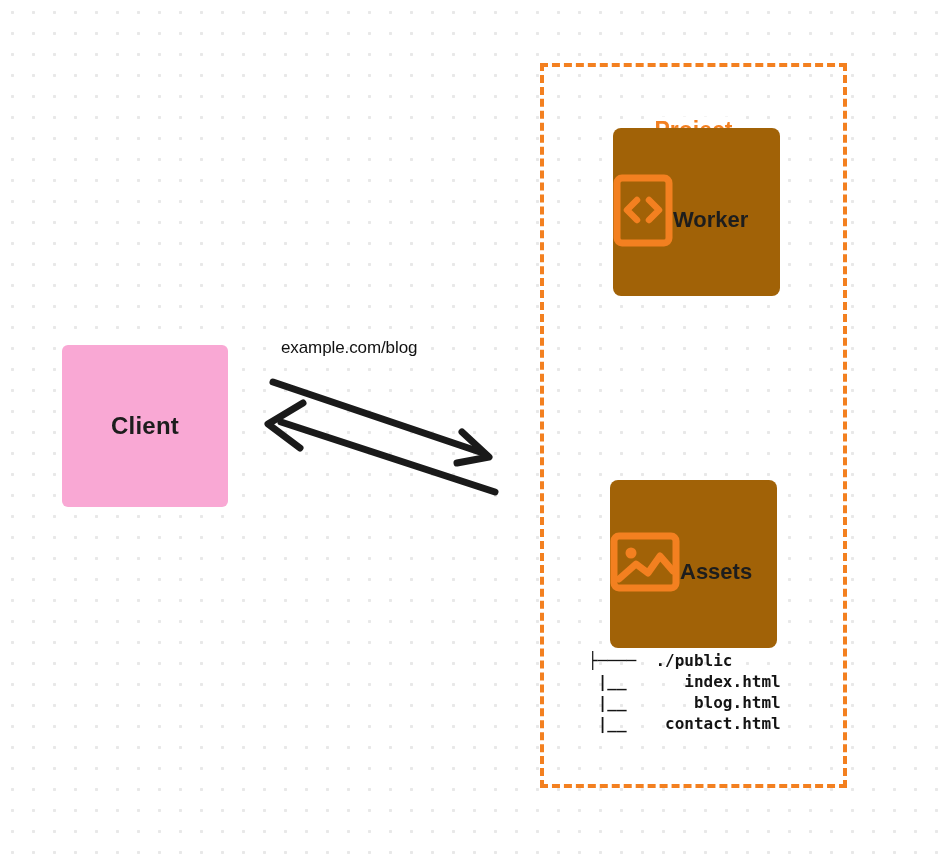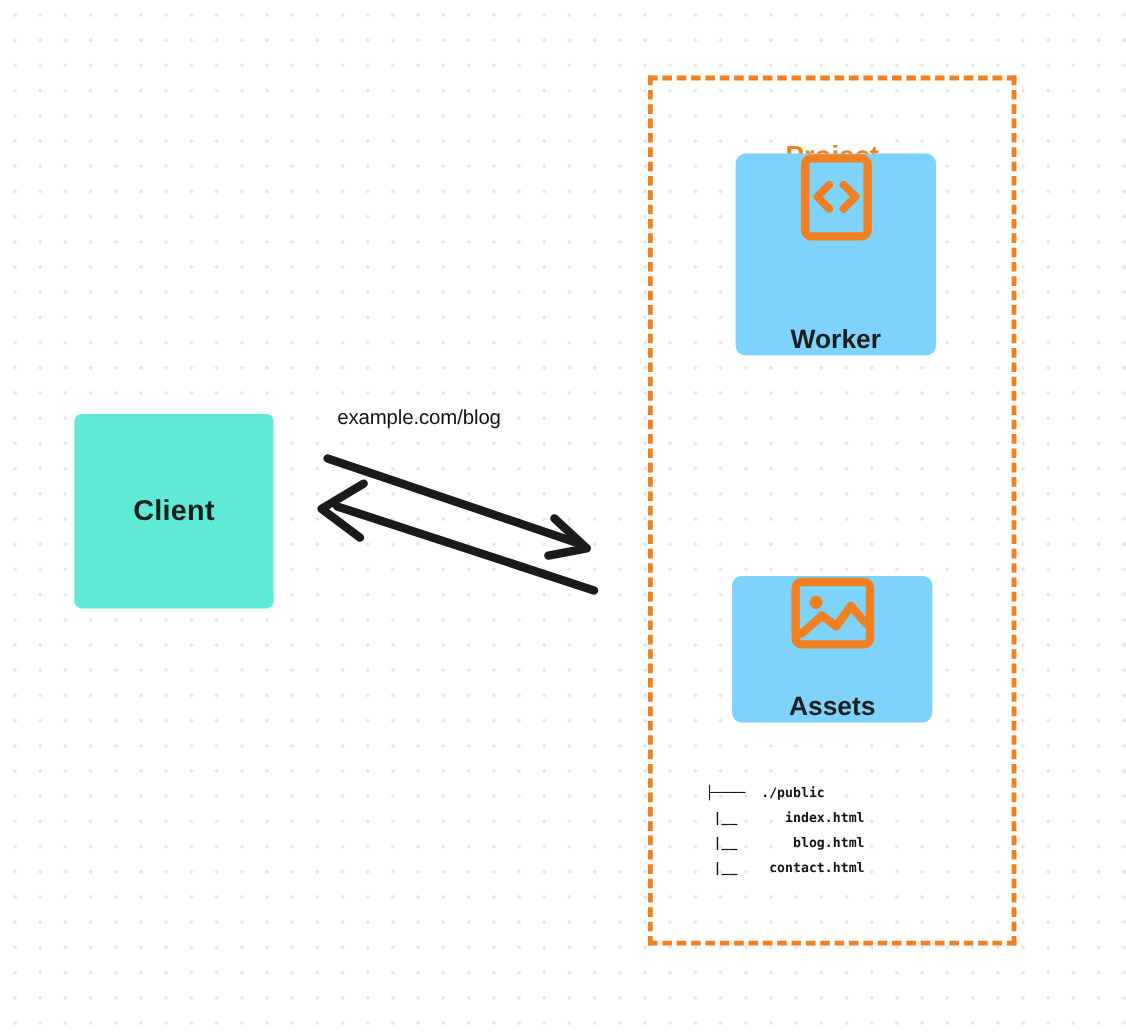--- a/index.html
+++ b/index.html
@@ -22,21 +22,21 @@
     inset: 0;
   }
 
   
   .client-box {
     position: absolute;
     left: 62px;
     top: 345px;
     width: 166px;
     height: 162px;
-    background: #5eead4;
+    background: #f9a8d4;
     border-radius: 6px;
     display: flex;
     align-items: center;
     justify-content: center;
   }
   .client-label {
     font-size: 24px;
     font-weight: bold;
     color: #1d1d1d;
     letter-spacing: 0.2px;
@@ -81,56 +81,56 @@
     padding: 0 7px;
     font-size: 23px;
     font-weight: bold;
     color: #f38020;
     white-space: nowrap;
   }
 
   
   .card {
     position: absolute;
-    background: #7dd3fc;
+    background: #a16207;
     border-radius: 8px;
     display: flex;
-    flex-direction: column;
+    flex-direction: row;
     align-items: center;
-    justify-content: space-between;
+    justify-content: flex-start;
   }
   .card-worker {
     left: 613px;
     top: 128px;
     width: 167px;
     height: 168px;
   }
   .card-assets {
     left: 610px;
     top: 480px;
     width: 167px;
-    height: 122px;
+    height: 168px;
   }
   .card-icon {
     display: block;
   }
   .card-label {
     margin-top: 15px;
     font-size: 22px;
     font-weight: bold;
     color: #1d1d1d;
   }
 
   
   .file-tree {
     position: absolute;
     left: 588px;
     top: 650px;
     font-family: "DejaVu Sans Mono", monospace;
-    font-size: 11px;
+    font-size: 16px;
     font-weight: bold;
     line-height: 21px;
     color: #141414;
     white-space: pre;
   }
 </style>
 </head>
 <body>
 
 <div class="canvas">

